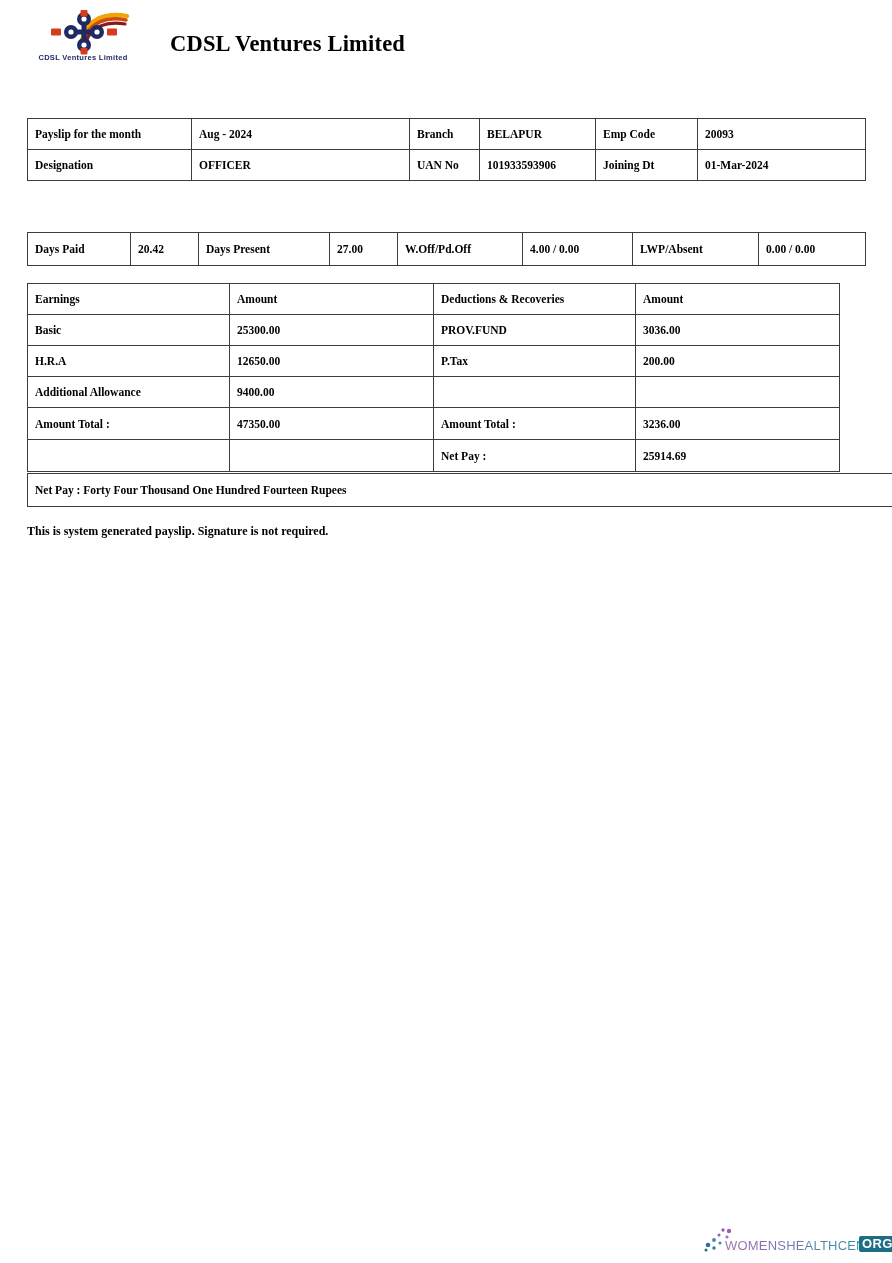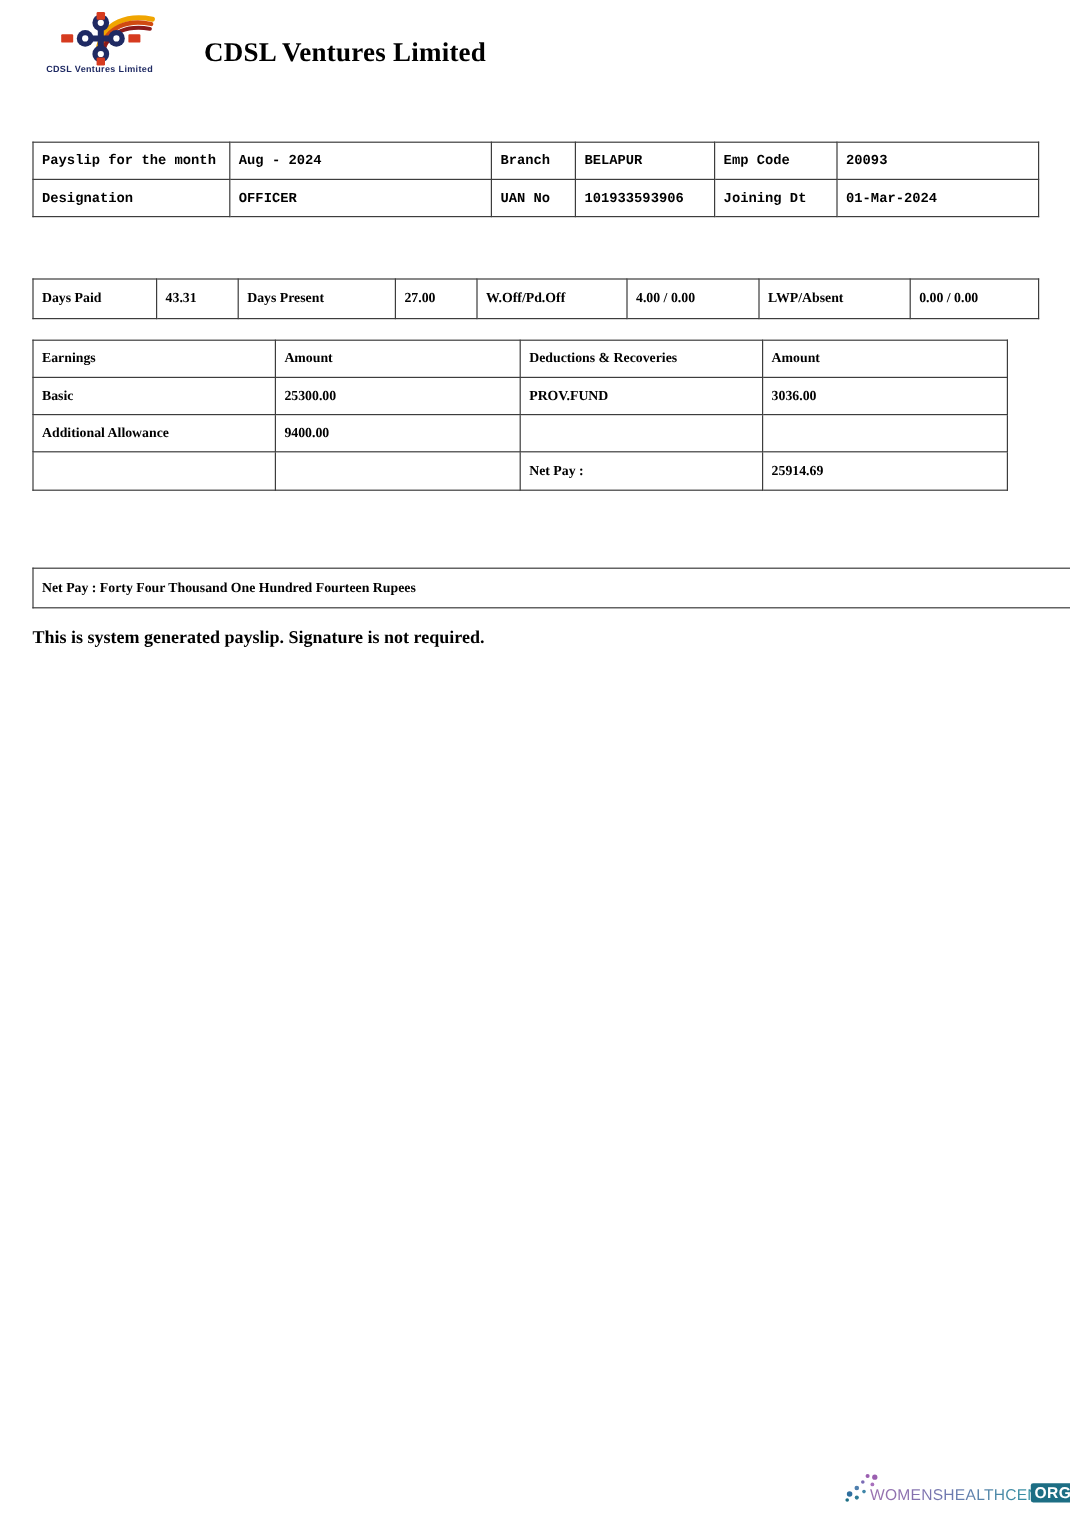--- a/index.html
+++ b/index.html
@@ -78,21 +78,21 @@
     white-space: nowrap;
     overflow: hidden;
   }
 
   
   #employee-info {
     left: 27px;
     top: 118px;
     width: 838px;
   }
-  #employee-info td { height: 30px; font-family: Liberation Mono, monospace; }
+  #employee-info td { height: 30px; }
 
   
   #attendance {
     left: 27px;
     top: 232px;
     width: 838px;
   }
   #attendance td { height: 32px; }
 
   
@@ -111,21 +111,21 @@
     top: 473px;
     width: 884px;
   }
   #netpay-words td { height: 32px; }
 
   
   .footer-note {
     position: absolute;
     left: 27px;
     top: 524px;
-    font-size: 15px;
+    font-size: 12px;
     font-weight: bold;
     color: #000000;
     white-space: nowrap;
   }
 
   
   .watermark {
     position: absolute;
     left: 703px;
     top: 1227px;
@@ -245,21 +245,21 @@
     <col style="width:131px">
       <col style="width:68px">
     <col style="width:125px">
       <col style="width:110px">
     <col style="width:126px">
       <col style="width:107px">
   </colgroup>
   <tbody>
     <tr>
       <td>Days Paid</td>
-      <td>43.31</td>
+      <td>20.42</td>
       <td>Days Present</td>
       <td>27.00</td>
       <td>W.Off/Pd.Off</td>
       <td>4.00 / 0.00</td>
       <td>LWP/Absent</td>
       <td>0.00 / 0.00</td>
     </tr>
   </tbody>
 </table>
 
@@ -277,24 +277,36 @@
       <td>Deductions &amp; Recoveries</td>
       <td class="r-align">Amount</td>
     </tr>
     <tr>
       <td>Basic</td>
       <td class="r-align">25300.00</td>
       <td>PROV.FUND</td>
       <td class="r-align">3036.00</td>
     </tr>
     <tr>
+      <td>H.R.A</td>
+      <td class="r-align">12650.00</td>
+      <td>P.Tax</td>
+      <td class="r-align">200.00</td>
+    </tr>
+    <tr>
       <td>Additional Allowance</td>
       <td class="r-align">9400.00</td>
       <td></td>
       <td class="r-align"></td>
+    </tr>
+    <tr>
+      <td class="r-align tall">Amount Total :</td>
+      <td class="r-align tall">47350.00</td>
+      <td class="r-align tall">Amount Total :</td>
+      <td class="r-align tall">3236.00</td>
     </tr>
     <tr>
       <td class="r-align tall"></td>
       <td class="r-align tall"></td>
       <td class="r-align tall">Net Pay :</td>
       <td class="r-align tall">25914.69</td>
     </tr>
   </tbody>
 </table>
 

